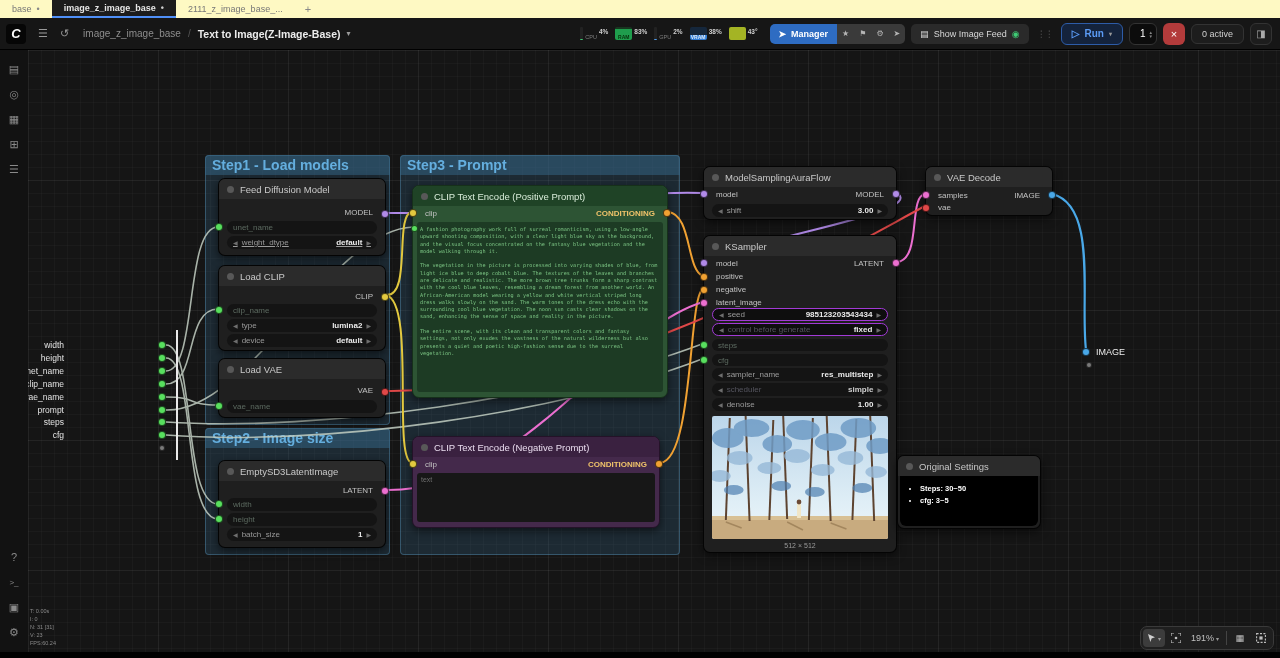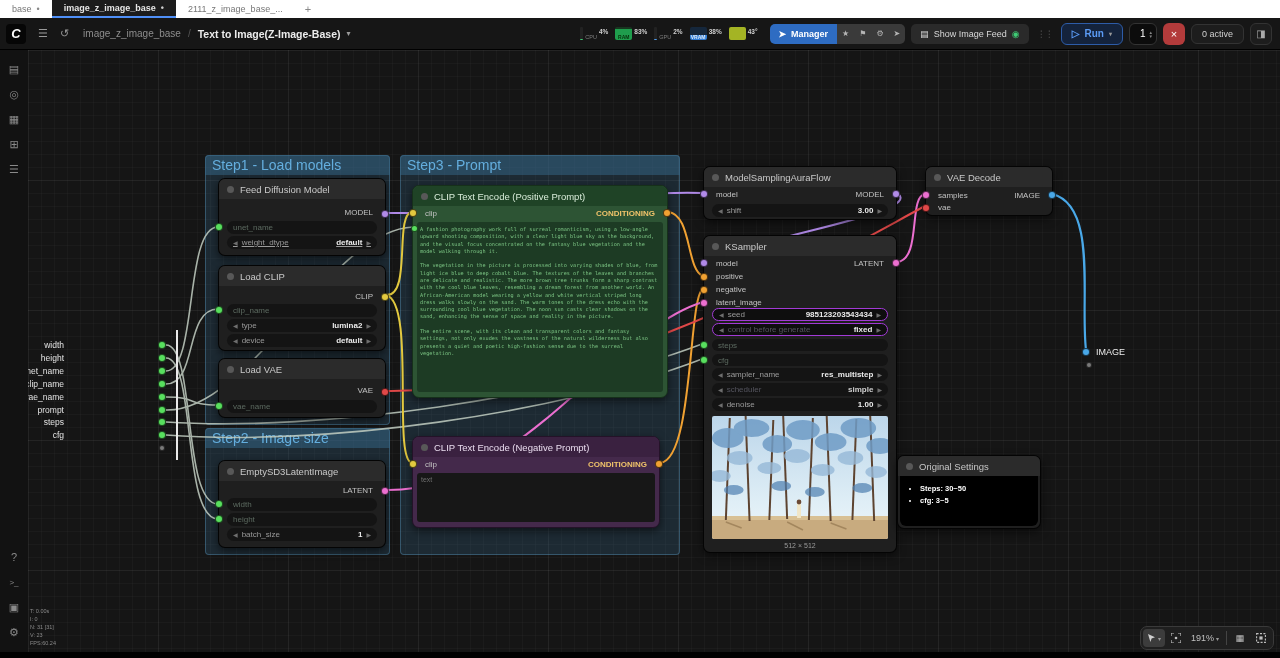--- a/index.html
+++ b/index.html
@@ -1,21 +1,21 @@
 <!DOCTYPE html>
 <html><head>
 <meta charset="utf-8">
 <style>
   * { margin:0; padding:0; box-sizing:border-box; }
   html,body { width:1280px; height:658px; overflow:hidden; background:#000;
     font-family:"Liberation Sans", sans-serif; }
   .app { position:relative; width:1280px; height:658px; background:#0a0a0a; }
 
   
-  .tabbar { position:absolute; left:0; top:0; right:0; height:18px; background:#ffffff;
+  .tabbar { position:absolute; left:0; top:0; right:0; height:18px; background:#fef9c3;
     display:flex; align-items:stretch; z-index:20; }
   .tab { display:flex; align-items:center; gap:5px; padding:0 12px; font-size:9px; color:#777; cursor:pointer; }
   .tab .tdot { font-size:9px; color:#888; }
   .tab.active { background:#1c1c1c; color:#e6e6e6; font-weight:bold; border-bottom:2px solid #4f8ff7; }
   .tab.active .tdot { color:#cfcfcf; }
   .tab-plus { display:flex; align-items:center; padding:0 10px; color:#888; font-size:11px; }
 
   
   .toolbar { position:absolute; left:0; top:18px; right:0; height:32px; background:#161616;
     display:flex; align-items:center; z-index:20; border-bottom:1px solid #000; }
@@ -73,21 +73,21 @@
   .bottom-strip { position:absolute; left:0; right:0; bottom:0; height:6px; background:#000; z-index:30;}
 
   .layer { position:absolute; left:-28px; top:-50px; width:1280px; height:658px; }
   .wires { z-index:2; pointer-events:none; }
   .wires path { fill:none; stroke-linecap:round; }
 
   
   .group { position:absolute; z-index:1; border-radius:4px; }
   .group .gbody { position:absolute; inset:0; border-radius:4px; }
   .group .ghead { position:absolute; left:0; right:0; top:0; height:20px; border-radius:4px 4px 0 0;
-    font-size:14px; font-weight:normal; padding:2px 7px; }
+    font-size:14px; font-weight:bold; padding:2px 7px; }
   .group.blue .gbody { background:rgba(54,104,138,.26); border:1px solid rgba(95,160,200,.38); }
   .group.blue .ghead { background:rgba(54,104,138,.5); color:#64aede; }
 
   
   .node { position:absolute; background:#1f1f1f; border:1px solid rgba(0,0,0,.85); border-radius:7px;
     box-shadow:0 3px 8px rgba(0,0,0,.55); z-index:3; }
   .nhead { height:20px; background:#2b2b2b; border-radius:6px 6px 0 0; display:flex; align-items:center;
     gap:6px; padding:0 8px; font-size:9.5px; color:#c9c9c9; }
   .cdot { width:7px; height:7px; border-radius:50%; background:#585858; flex:0 0 auto;}
   .slot { position:absolute; font-size:8px; color:#c2c2c2; z-index:4;}

